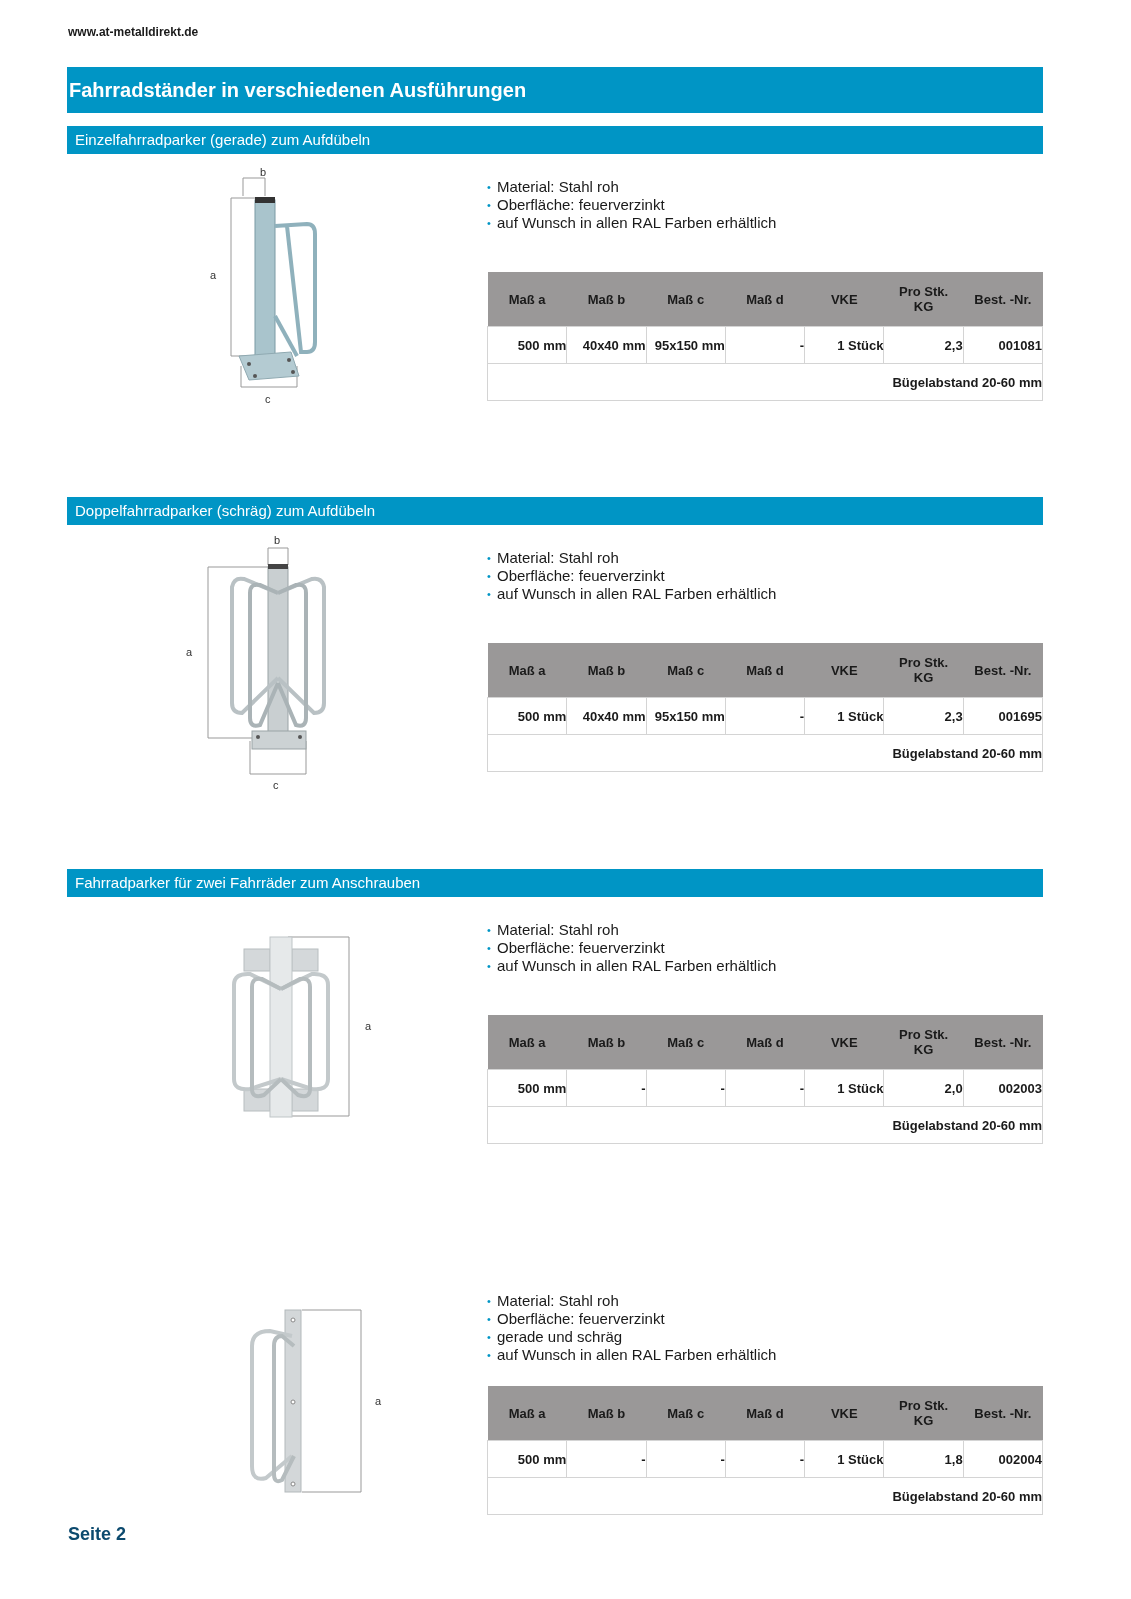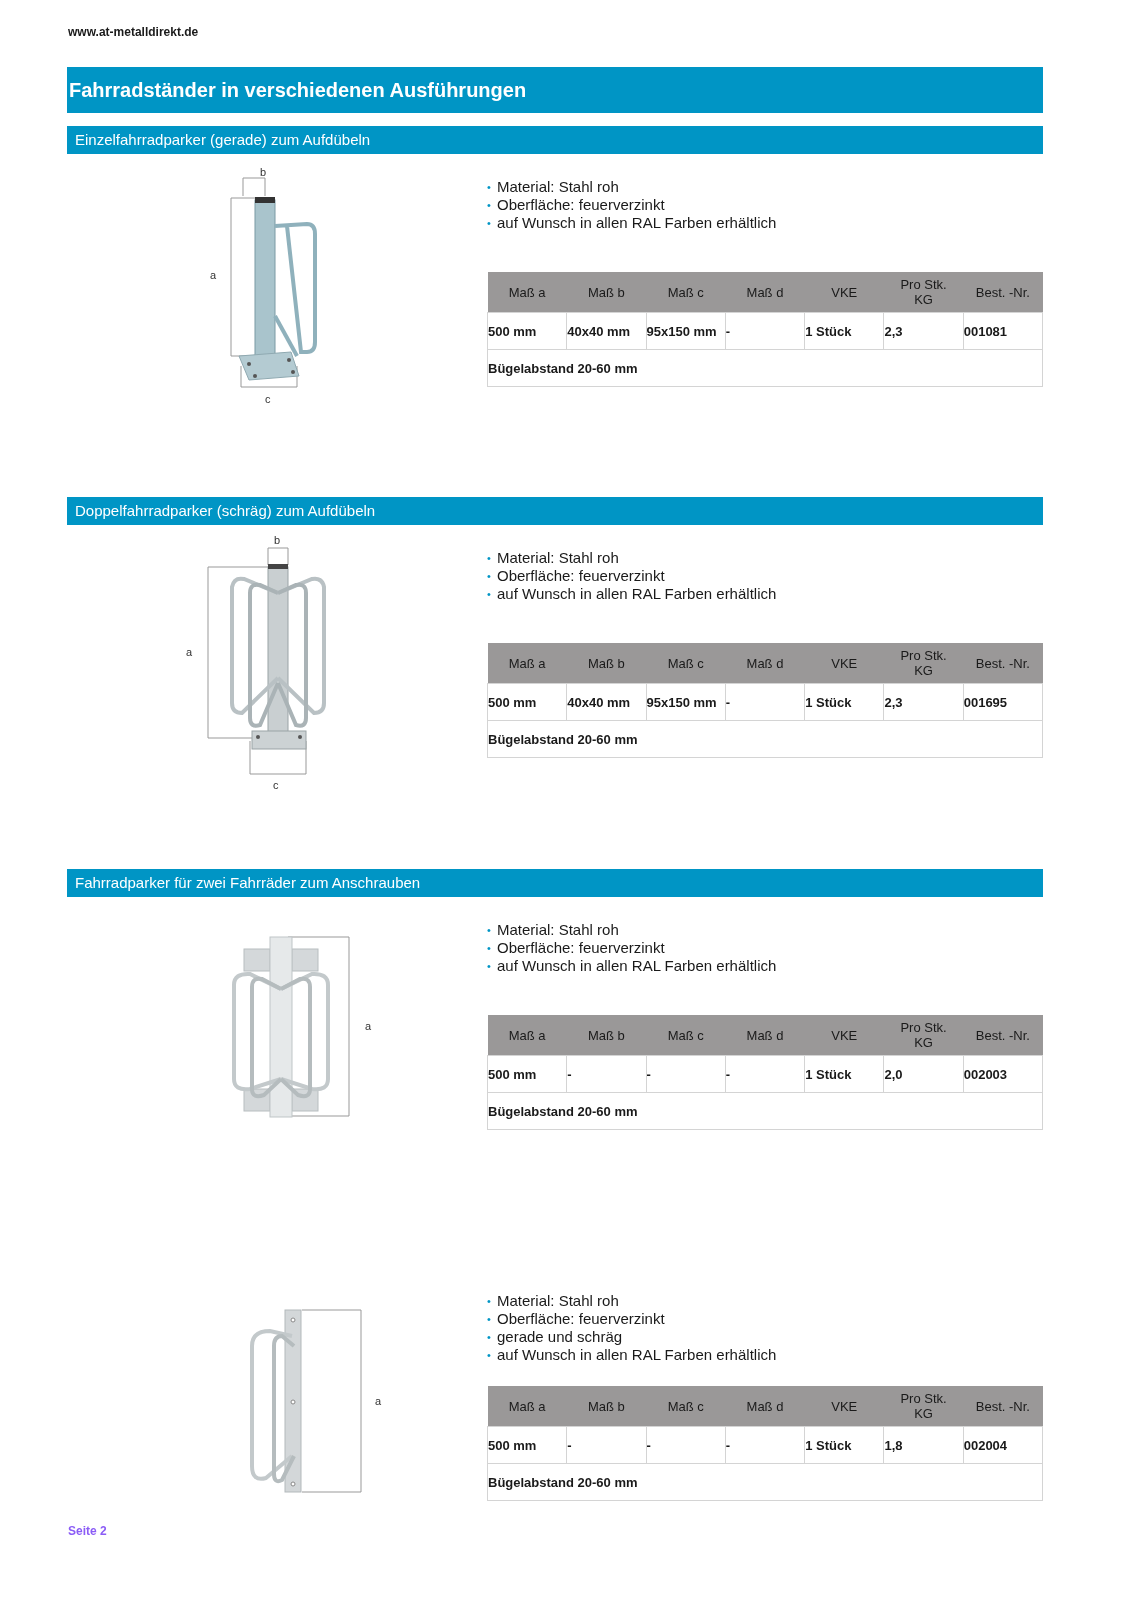--- a/index.html
+++ b/index.html
@@ -5,26 +5,26 @@
   html, body { margin: 0; padding: 0; background: #ffffff; }
   body { width: 1131px; height: 1599px; position: relative; font-family: "Liberation Sans", sans-serif; color: #1a1a1a; overflow: hidden; }
   .site-url { position: absolute; left: 68px; top: 25px; font-size: 12px; font-weight: bold; color: #1a1a1a; }
   .main-banner { position: absolute; left: 67px; top: 67px; width: 976px; height: 46px; background: #0095c5; color: #fff; box-sizing: border-box; padding-left: 2px; font-size: 20px; font-weight: bold; line-height: 46px; }
   .section { position: absolute; left: 67px; width: 976px; }
   .section-bar { position: absolute; left: 0; top: 0; width: 976px; height: 28px; background: #0095c5; color: #fff; font-size: 15px; line-height: 28px; box-sizing: border-box; padding-left: 8px; }
   .features { position: absolute; left: 420px; list-style: none; margin: 0; padding: 0; font-size: 15px; line-height: 18px; color: #1a1a1a; }
   .features li { position: relative; padding-left: 10px; }
   .features .bullet { position: absolute; left: 0; top: 0; color: #0095c5; font-size: 11px; }
   table.spec { position: absolute; left: 420px; width: 556px; border-collapse: collapse; font-size: 13px; font-weight: bold; table-layout: fixed; }
-  table.spec th { background: #9a9898; color: #1a1a1a; height: 40px; padding: 0; text-align: center; vertical-align: middle; font-weight: normal; line-height: 15px; border: none; }
-  table.spec td { height: 36px; text-align: left; vertical-align: middle; border: 1px solid #d4d4d4; padding: 0; background: #fff; }
+  table.spec th { background: #9a9898; color: #1a1a1a; height: 40px; padding: 7px; text-align: center; vertical-align: middle; font-weight: bold; line-height: 15px; border: none; }
+  table.spec td { height: 36px; text-align: right; vertical-align: middle; border: 1px solid #d4d4d4; padding: 0; background: #fff; }
   table.spec td.note { height: 36px; }
   .diagram { position: absolute; }
   .dim-label { position: absolute; font-size: 11px; color: #333; }
-  .footer { position: absolute; left: 68px; top: 1524px; font-size: 12px; font-weight: bold; color: #8b5cf6; }
+  .footer { position: absolute; left: 68px; top: 1524px; font-size: 18px; font-weight: bold; color: #0c4a6e; }
 </style>
 </head>
 <body>
 
 <div class="site-url">www.at-metalldirekt.de</div>
 <div class="main-banner">Fahrradständer in verschiedenen Ausführungen</div>
 
 <div class="section" style="top:126px; height:330px;">
   <div class="section-bar">Einzelfahrradparker (gerade) zum Aufdübeln</div>
   <div class="diagram" style="left:130px; top:40px; width:120px; height:250px;">

